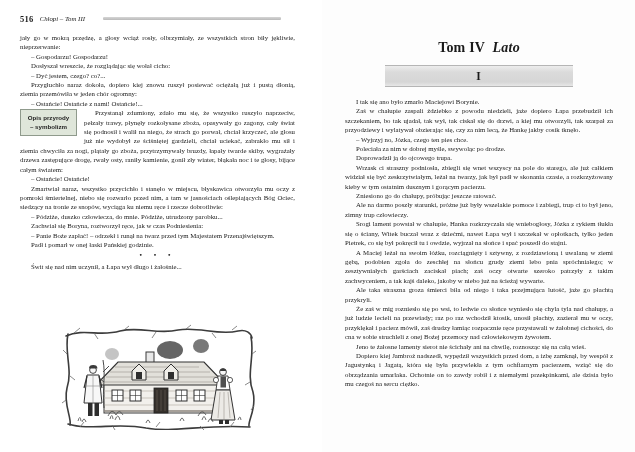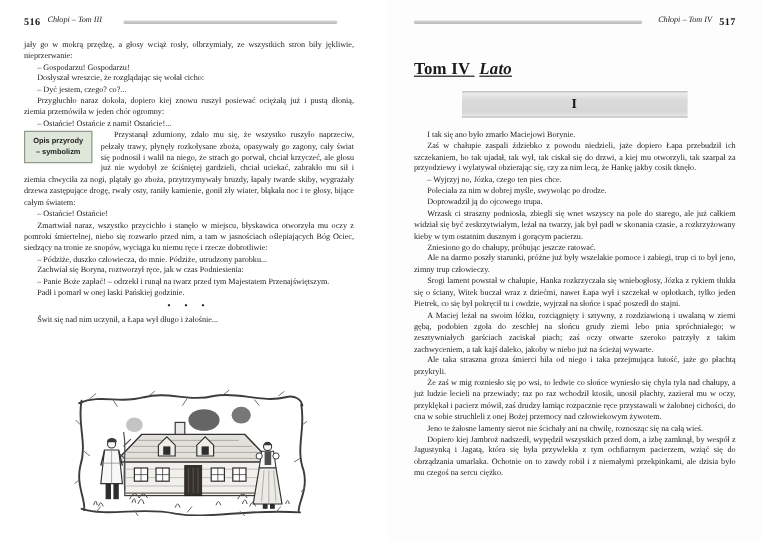--- a/index.html
+++ b/index.html
@@ -2,21 +2,21 @@
 <html><head>
 <meta charset="utf-8">
 <style>
   html,body{margin:0;padding:0;background:#ffffff;}
   .spread{position:relative;width:635px;height:452px;background:#ffffff;overflow:hidden;
           font-family:"Liberation Serif",serif;color:#1a1a1a;}
   .page{position:absolute;top:0;height:452px;box-sizing:border-box;display:flex;flex-direction:column;}
   .page.left{left:0;width:312px;padding:13px 17px 22px 20px;background:#ffffff;}
   .page.right{left:322px;width:313px;padding:13px 22px 16px 23px;background:#fdfdfd;}
 
-  .phead{display:flex;align-items:flex-start;height:11px;flex:none;}
+  .phead{display:flex;align-items:center;height:11px;flex:none;}
   .pnum{font-weight:bold;font-size:8.5px;letter-spacing:.3px;}
   .ptitle{font-style:italic;font-size:6.8px;white-space:nowrap;}
   .left .ptitle{margin-left:6px;}
   .right .ptitle{margin-right:6px;}
   .rule{flex:1;height:3px;background:linear-gradient(#d6d6d6,#b9b9b9);border-radius:1px;align-self:center;}
   .left .rule{margin-left:18px;margin-right:14px;}
   .right .rule{margin-right:13px;}
 
   .body{margin-top:9px;font-size:6.8px;line-height:9.4px;text-align:justify;flex:none;}
   .body p{margin:0;text-indent:11px;}
@@ -27,21 +27,21 @@
      font-family:"Liberation Sans",sans-serif;font-weight:bold;font-size:6.2px;line-height:8.6px;color:#1d1d1d;}
   .margin-note span{display:block;}
   .note-para::after{content:"";display:block;clear:both;}
 
   .separator{text-align:center;font-weight:bold;font-size:7px;letter-spacing:5px;line-height:9.4px;margin:2px 0 1px;}
 
   .illo-wrap{margin-top:auto;flex:none;text-align:center;}
   .illo-wrap svg{display:block;margin:0 auto;}
   .caption{margin-top:9px;font-weight:bold;font-size:7.8px;letter-spacing:2.6px;text-align:center;color:#161616;}
 
-  .tome-title{margin-top:27px;text-align:left;font-size:14px;font-weight:bold;flex:none;letter-spacing:.2px;text-decoration:underline;}
+  .tome-title{margin-top:27px;text-align:center;font-size:14px;font-weight:bold;flex:none;letter-spacing:.2px;}
   .tome-title .lato{font-style:italic;margin-left:4px;}
   .chapter-bar{margin:9px auto 0;width:188px;height:20px;flex:none;text-align:center;
      background:linear-gradient(180deg,#ededed 0%,#dbdbdb 30%,#d6d6d6 80%,#e7e7e7 100%);
      border-top:1px solid #b5b5b5;border-bottom:1px solid #b5b5b5;}
   .chapter-bar span{font-size:11.5px;font-weight:bold;line-height:20px;letter-spacing:1px;}
   .right .body{margin-top:10px;}
 </style>
 </head>
 <body>
 
@@ -156,25 +156,20 @@
         <g stroke="#6b6b6b" fill="none" stroke-width="0.8">
           <path d="M14,9 l6,-5 M34,9 l4,6 M64,6 l5,-4 M96,8 l-4,6 M126,5 l5,-4 M152,9 l4,5 M172,6 l5,-4"></path>
           <path d="M7,30 l-4,-4 M10,52 l5,4 M6,76 l-4,3 M192,30 l4,-3 M190,58 l-5,3 M194,82 l-3,4"></path>
           <path d="M20,103 l4,-5 M52,101 l3,5 M96,103 l4,-5 M140,102 l4,4 M170,103 l4,-5"></path>
         </g>
       </svg>
     </div>
   </div>
 
   <div class="page right">
-    <div class="phead">
-      <span class="rule"></span>
-      <span class="ptitle">Chłopi – Tom IV</span>
-      <span class="pnum">517</span>
-    </div>
 
     <div class="tome-title">
       <span>Tom IV</span>
       <span class="lato">Lato</span>
     </div>
 
     <div class="chapter-bar">
       <span>I</span>
     </div>
 

